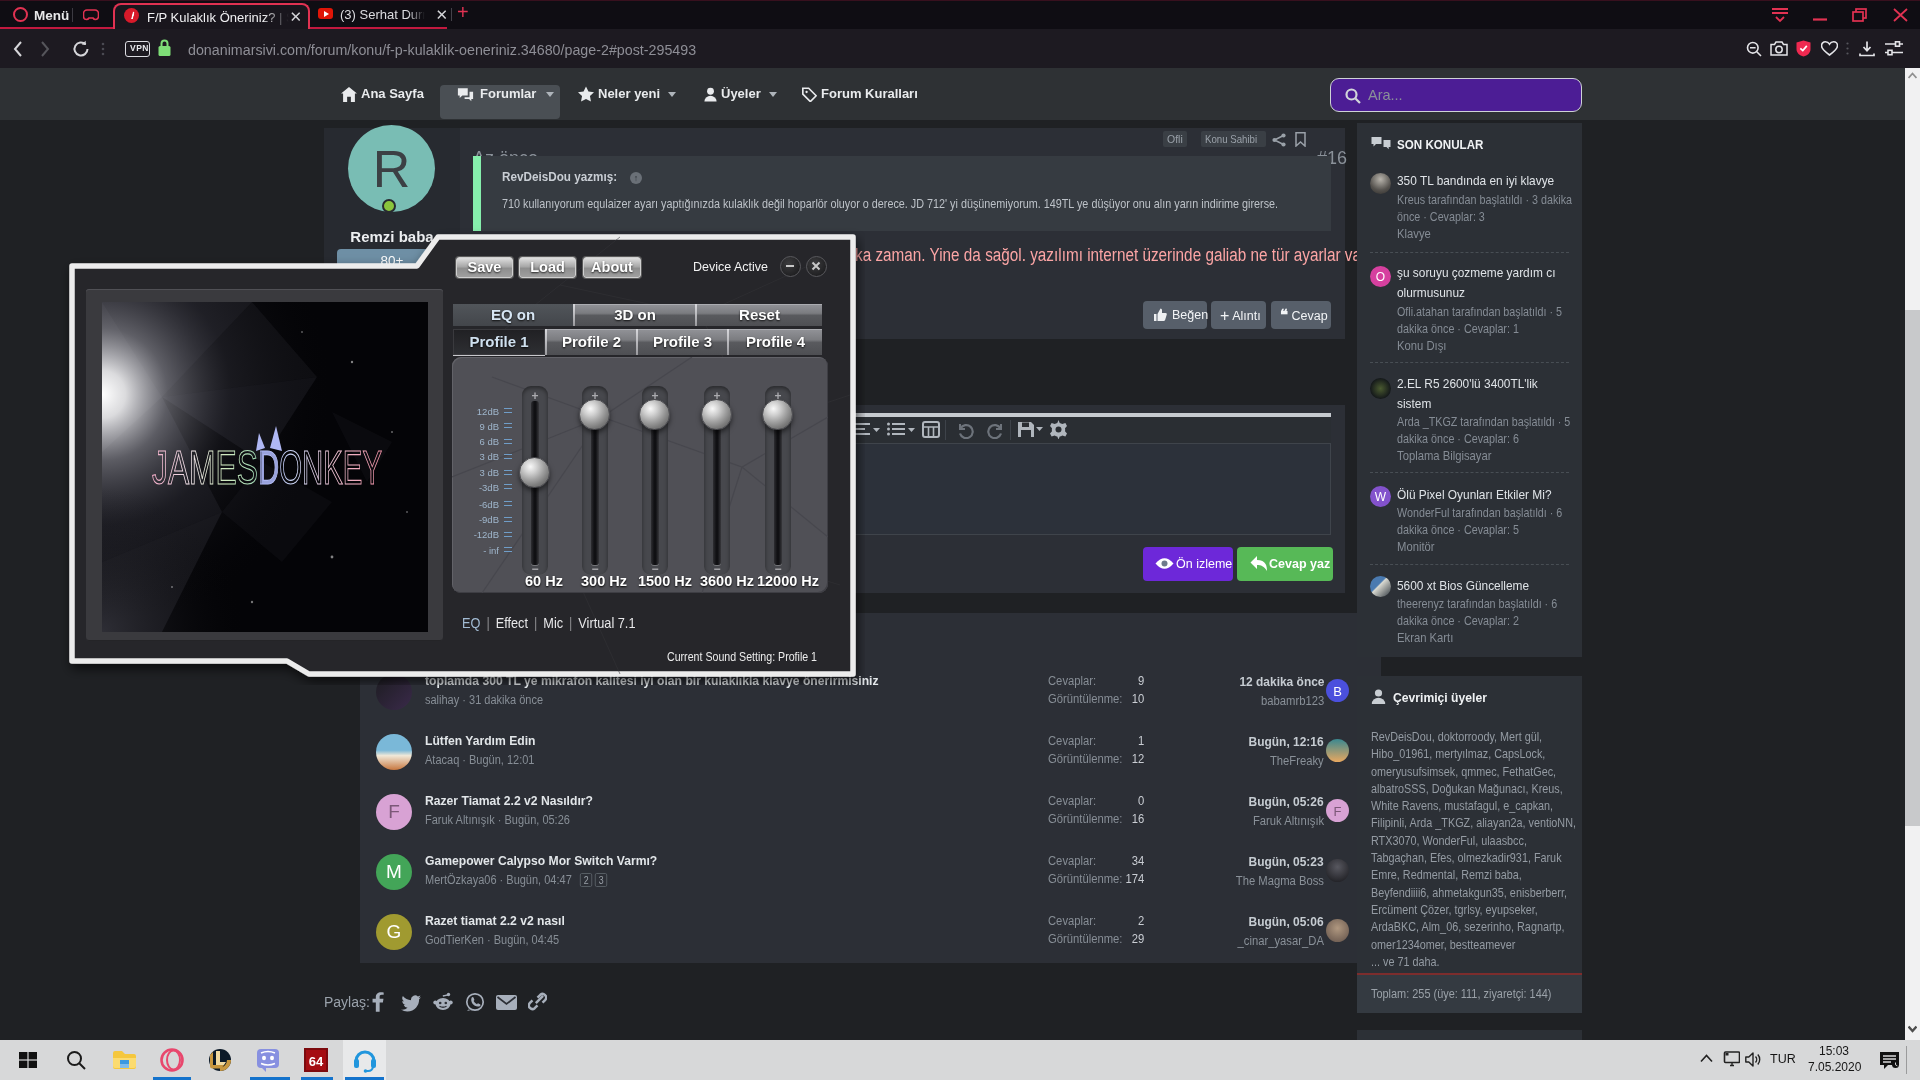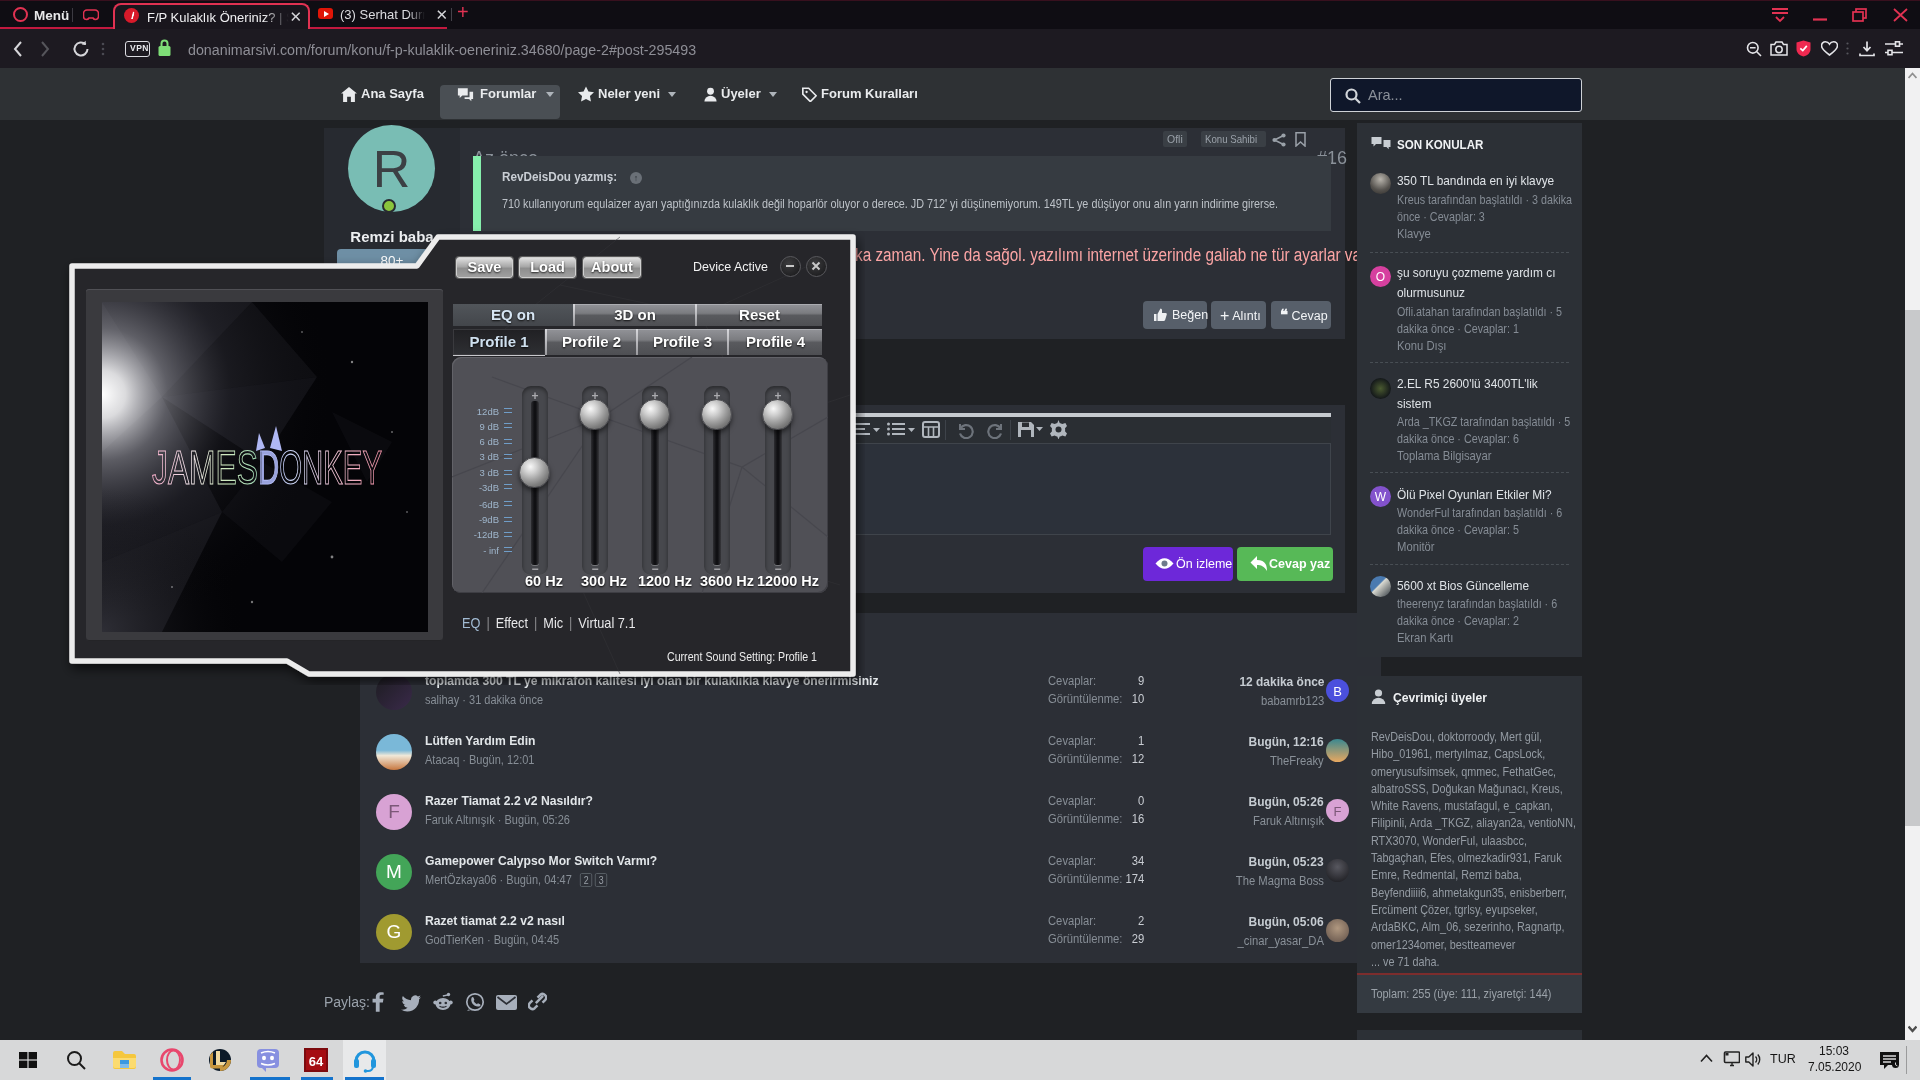--- a/index.html
+++ b/index.html
@@ -35,21 +35,21 @@
 .vpnbadge { position:absolute; left:125px; top:12px; width:25px; height:16px; border:1.5px solid #dcdce2; border-radius:3px; color:#e8e8ec; font-size:8.5px; font-weight:bold; text-align:right; line-height:13px; letter-spacing:0.5px; }
 #urltxt { position:absolute; left:188px; top:12px; font-size:15.5px; color:#ededf1; font-weight:bold; white-space:nowrap; }
 #urltxt span { color:#8e8e96; font-weight:normal; }
 
 
 #page { position:absolute; left:0; top:68px; width:1905px; height:972px; background:#1f2124; overflow:hidden; }
 #navbar { position:absolute; left:0; top:0; width:1905px; height:52px; background:#2e3134; }
 .navitem { position:absolute; top:0; height:52px; line-height:52px; color:#e9ebed; font-size:13px; font-weight:bold; }
 #navpill { position:absolute; left:440px; top:17px; width:120px; height:34px; background:#4a4f54; border-radius:4px; }
 .caret { width:0; height:0; border-left:4.5px solid transparent; border-right:4.5px solid transparent; border-top:5px solid #aeb4ba; }
-#searchbox { position:absolute; left:1330px; top:10px; width:252px; height:34px; background:#0f172a; border:1.5px solid #ced2d6; border-radius:3px; }
+#searchbox { position:absolute; left:1330px; top:10px; width:252px; height:34px; background:#4c1d95; border:1.5px solid #ced2d6; border-radius:9px; }
 #searchbox .ph { position:absolute; left:37px; top:8px; color:#8a9099; font-size:14.5px; }
 
 .card { position:absolute; background:#2c2f36; }
 #postcard { left:324px; top:60px; width:1021px; height:211px; }
 #avcol { position:absolute; left:0; top:0; width:136px; height:211px; background:#272a30; }
 #avatarR { position:absolute; left:24px; top:-3px; width:87px; height:87px; border-radius:50%; background:#79bdb4; }
 #avatarR span { position:absolute; left:50%; top:50%; transform:translate(-50%,-50%); font-size:52px; color:#3c4044; }
 #statusdot { position:absolute; left:34px; top:74px; width:14px; height:14px; border-radius:50%; background:#8ac43c; border:2px solid #272a30; }
 #uname { position:absolute; left:0; top:100px; width:136px; text-align:center; color:#eceef0; font-size:15px; font-weight:bold; }
 #badge80 { position:absolute; left:13px; top:121px; width:110px; height:80px; background:#6e8fa5; border-radius:4px; color:#fff; font-size:13.5px; text-align:center; padding-top:4px; }
@@ -768,21 +768,21 @@
     <div class="pm" style="left:190px;top:205px">−</div>
     <div class="pm" style="left:252px;top:205px">−</div>
     <div class="pm" style="left:313px;top:205px">−</div>
     <div class="knob" style="left:67px;top:100px"></div>
     <div class="knob" style="left:127px;top:42px"></div>
     <div class="knob" style="left:187px;top:42px"></div>
     <div class="knob" style="left:249px;top:42px"></div>
     <div class="knob" style="left:310px;top:42px"></div>
     <div class="freq" style="left:60px">60 Hz</div>
     <div class="freq" style="left:120px">300 Hz</div>
-    <div class="freq" style="left:181px">1200 Hz</div>
+    <div class="freq" style="left:181px">1500 Hz</div>
     <div class="freq" style="left:243px">3600 Hz</div>
     <div class="freq" style="left:304px">12000 Hz</div>
   </div>
 
   <div class="abs" style="left:402px;top:389px;font-size:15px;color:#e8e8ea;transform-origin:0 50%;transform:scaleX(0.85);white-space:nowrap">
     <span style="color:#a3bcd4">EQ</span><span class="eqsep">|</span><span>Effect</span><span class="eqsep">|</span><span>Mic</span><span class="eqsep">|</span><span>Virtual 7.1</span>
   </div>
   <div class="abs" style="left:607px;top:425px;color:#ececec;font-size:12.5px"><span class="sx" style="transform:scaleX(0.85)">Current Sound Setting: Profile 1</span></div>
 </div>
 

